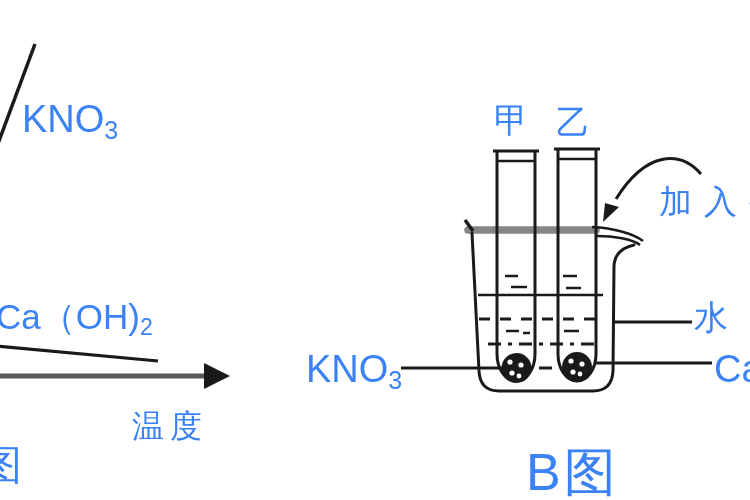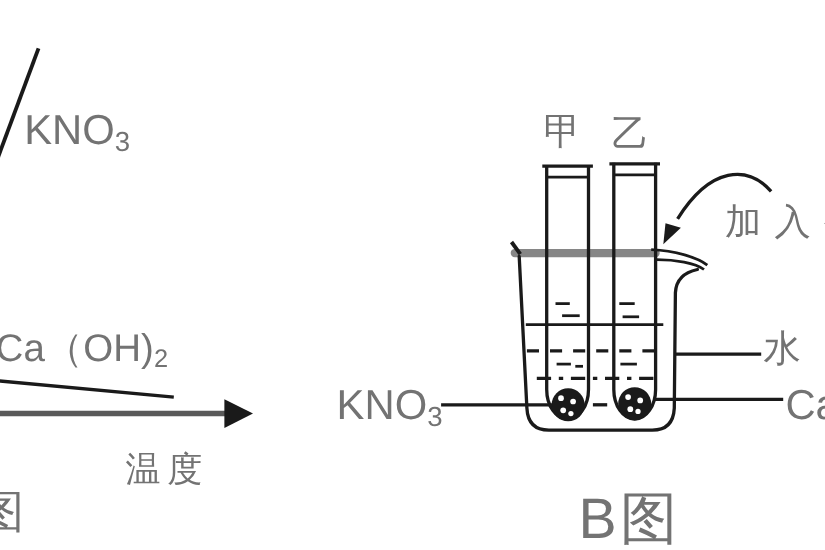--- a/index.html
+++ b/index.html
@@ -5,26 +5,26 @@
   html, body { margin: 0; padding: 0; }
   body {
     width: 750px; height: 500px;
     position: relative; overflow: hidden;
     background: #ffffff;
     font-family: "Liberation Sans", "DejaVu Sans", sans-serif;
     color: #1a1a1a;
   }
   .stage { position: absolute; inset: 0; width: 750px; height: 500px; }
   svg.art { position: absolute; left: 0; top: 0; }
-  .lbl { position: absolute; white-space: nowrap; line-height: 1; color: #737373; }
+  .lbl { position: absolute; white-space: nowrap; line-height: 1; color: #3b82f6; }
   .sub { display: inline-block; font-size: 0.66em; transform: translateY(0.26em); }
 
   #lbl-kno3-graph  { left: 22px;  top: 100px; font-size: 38px; }
   #lbl-caoh2-graph { left: -4px;  top: 299px; font-size: 35px; }
-  #lbl-wendu       { left: 114px; top: 410px; font-size: 32px; letter-spacing: 6px; }
+  #lbl-wendu       { left: 132px; top: 410px; font-size: 32px; letter-spacing: 6px; }
   #lbl-fig-a       { left: -19px; top: 445px; font-size: 41px; }
   #lbl-jia         { left: 494px; top: 103px; font-size: 34px; }
   #lbl-yi          { left: 556px; top: 105px; font-size: 34px; }
   #lbl-jiaru       { left: 659px; top: 185px; font-size: 33px; letter-spacing: 12px; }
   #lbl-shui        { left: 694px; top: 300px; font-size: 34px; }
   #lbl-kno3-tube   { left: 306px; top: 350px; font-size: 38px; }
   #lbl-caoh2-tube  { left: 714px; top: 350px; font-size: 38px; }
   #lbl-fig-b       { left: 526px; top: 446px; font-size: 52px; letter-spacing: 3px; }
 </style>
 </head>

